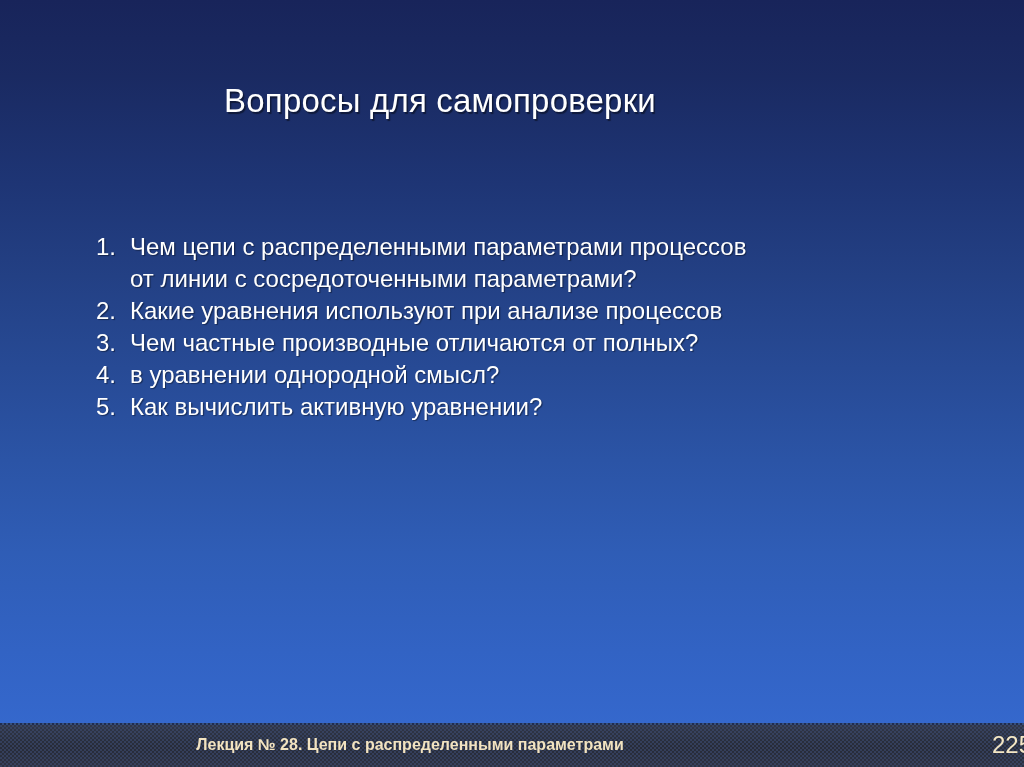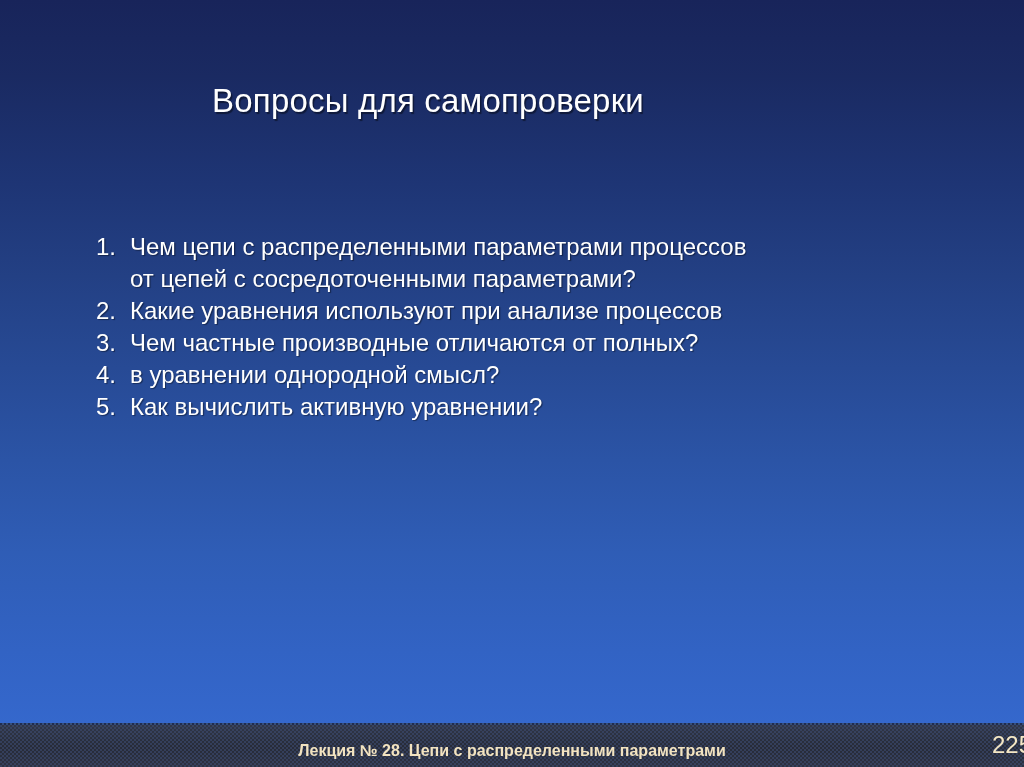--- a/index.html
+++ b/index.html
@@ -29,21 +29,21 @@
         #2b54a6 60%,
         #2f5db6 72%,
         #3263c4 85%,
         #3568cd 95%,
         #3569ce 100%);
   }
 
   
   #title-area {
     position: absolute;
-    left: 0;
+    left: 12px;
     top: 58px;
     width: 856px;
     text-align: center;
   }
 
   #slide-title {
     display: inline-block;
     font-size: 33px;
     line-height: 42px;
     font-weight: normal;
@@ -111,22 +111,22 @@
     width: 1024px;
     height: 2px;
     background: repeating-linear-gradient(to right,
         #1e2a4e 0px, #1e2a4e 2px, #35507f 2px, #35507f 4px);
     opacity: 0.85;
   }
 
   #footer-text {
     position: absolute;
     left: 0;
-    top: 17px;
-    width: 1024px;
+    top: 11px;
+    width: 820px;
     text-align: center;
     font-size: 16px;
     line-height: 22px;
     font-weight: bold;
     color: #f2e3c0;
     white-space: nowrap;
   }
 
   #page-number {
     position: absolute;
@@ -146,21 +146,21 @@
 <div id="slide">
 
   <div id="title-area">
     <h1 id="slide-title">Вопросы для самопроверки</h1>
   </div>
 
   <div id="questions-list">
       <div class="q-item">
         <span class="q-num">1.</span>
         <span class="q-line">Чем цепи с распределенными параметрами процессов</span>
-        <span class="q-line">от цепей с сосредоточенными параметрами?</span>
+        <span class="q-line">от линии с сосредоточенными параметрами?</span>
       </div>
       <div class="q-item">
         <span class="q-num">2.</span>
         <span class="q-line">Какие уравнения используют при анализе процессов</span>
       </div>
       <div class="q-item">
         <span class="q-num">3.</span>
         <span class="q-line">Чем частные производные отличаются от полных?</span>
       </div>
       <div class="q-item">

